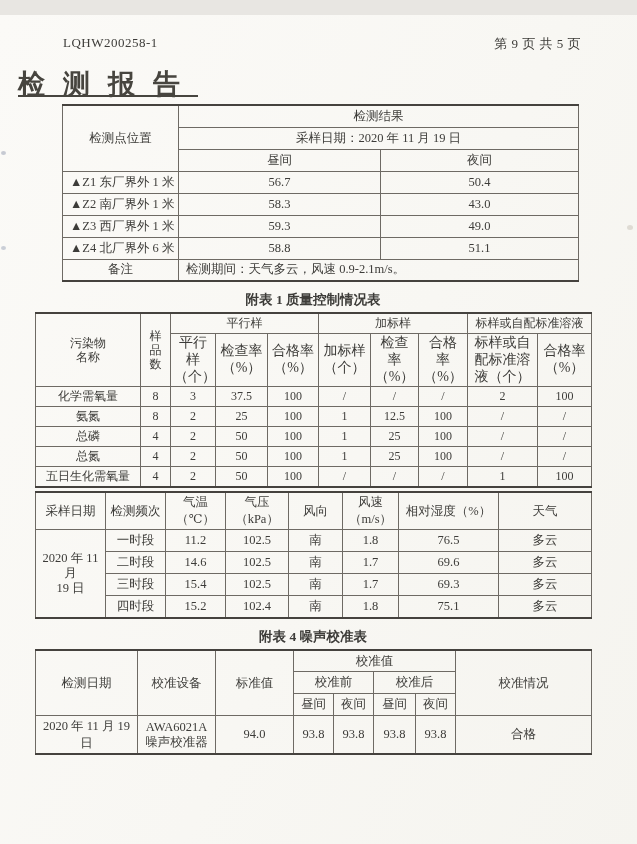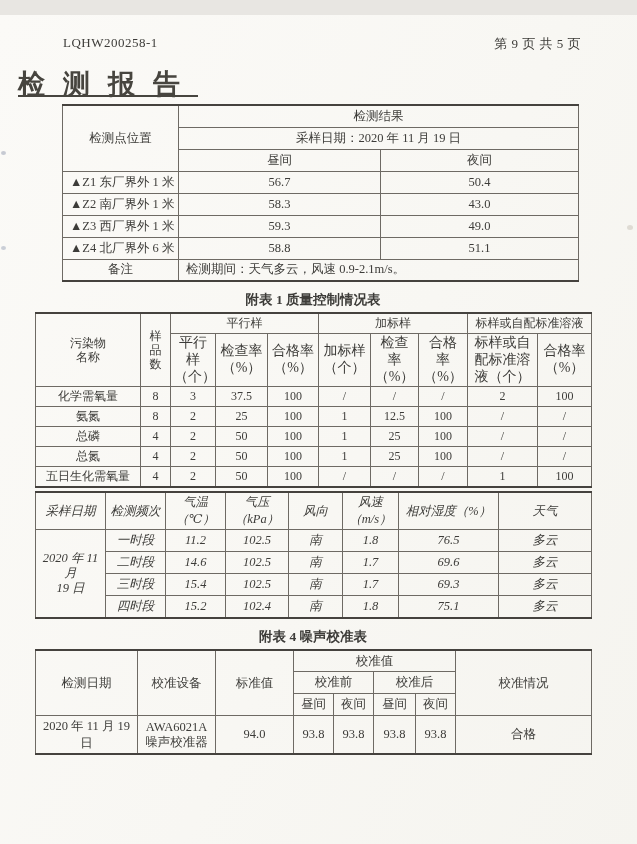--- a/index.html
+++ b/index.html
@@ -30,21 +30,21 @@
 
   .section-title { margin:11px 0 0 38px; font-size:14px; font-weight:bold; color:#44423d; }
   .cap-qc { margin-top:9px; }
 
   table.qc { width:556px; margin:3px 0 0 35px; font-size:12px; }
   table.qc tr.h1 { height:20px; }
   table.qc tr.h2 { height:42px; font-size:14px; }
   table.qc tr.d  { height:20px; }
 
   .cap-wx { margin-top:11px; }
-  table.wx { width:556px; margin:3px 0 0 35px;font-style:italic; }
+  table.wx { width:556px; margin:3px 0 0 35px; }
   table.wx tr.wh { height:26px; }
   table.wx tr { height:22px; }
 
   .cap-cal { margin-top:9px; }
   table.cal { width:556px; margin:3px 0 0 35px; }
   table.cal tr { height:22px; }
   table.cal tr.cdata { height:38px; }
 
   .speck { position:absolute; border-radius:50%; }
   .s1 { left:1px; top:136px; width:5px; height:4px; background:#9aa3b5; opacity:.55; }

